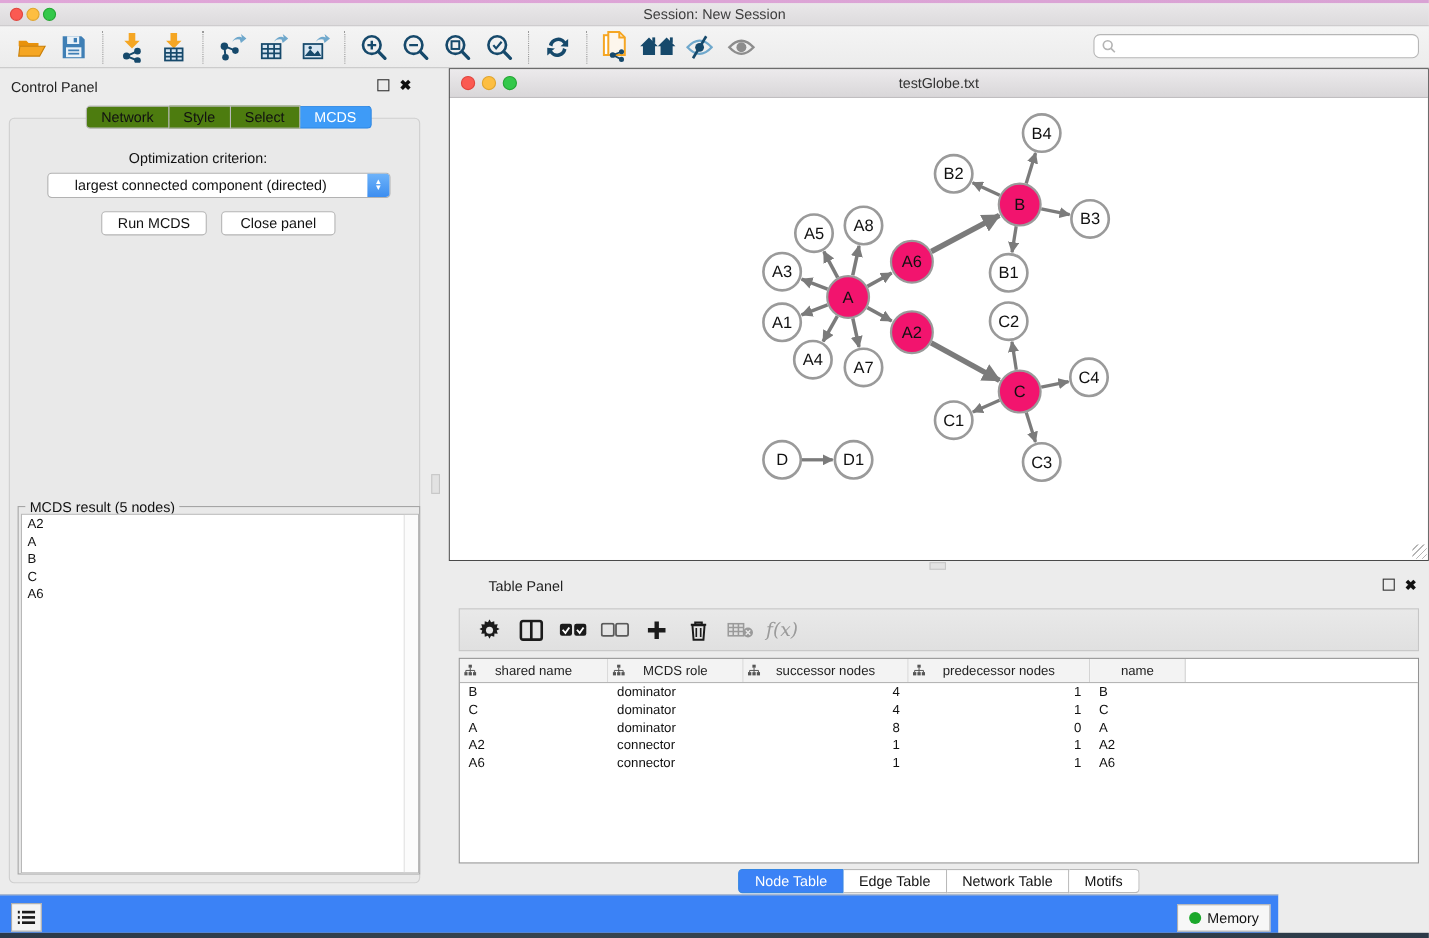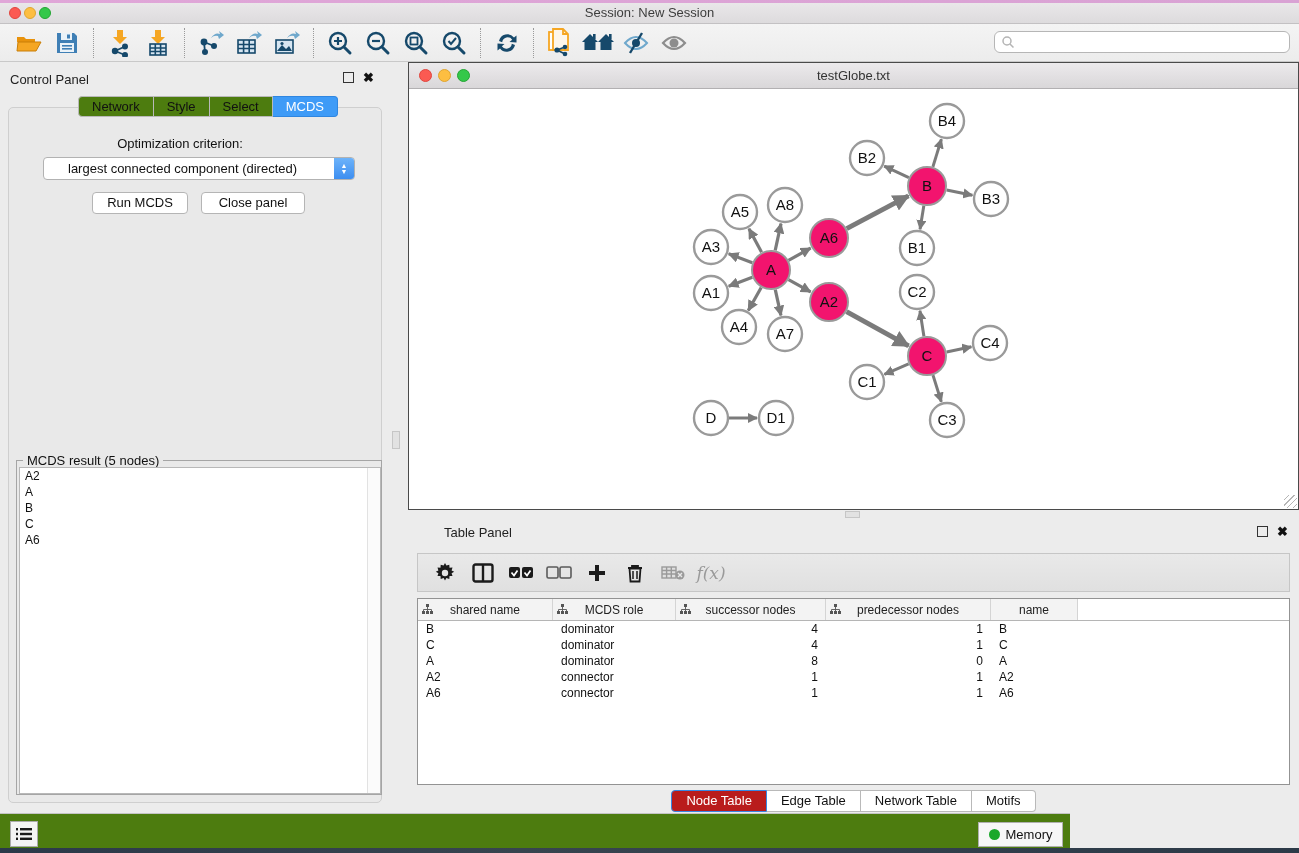--- a/index.html
+++ b/index.html
@@ -71,24 +71,24 @@
   .gh-cell { background:#f3f3f3; border-right:1px solid #d4d4d4; position:relative; display:flex; align-items:center; justify-content:center; font-size:12px; color:#222; cursor:pointer; }
   .gh-cell .hier { position:absolute; left:4px; top:5px; }
   .gh-fill { flex:1; background:#fff; }
   .grid-row { display:flex; height:16px; cursor:pointer; }
   .g-cell { font-size:12px; color:#111; line-height:16px; padding:0 8px; white-space:nowrap; overflow:hidden; }
 
   .bottom-tabs { left:408px; top:790px; width:891px; height:22px; display:flex; justify-content:center; }
   .bottom-tabs .seg { height:22px; line-height:20px; font-size:13px; padding:0 14px; background:#fff; border:1px solid #b9b9b9; border-left:none; color:#111; cursor:pointer; }
   .bottom-tabs .seg:first-child { border-left:1px solid #b9b9b9; border-radius:4px 0 0 4px; }
   .bottom-tabs .seg:last-child { border-radius:0 4px 4px 0; }
-  .bottom-tabs .seg.sel { background:#b91c1c; border-color:#3787e2; color:#fff; }
+  .bottom-tabs .seg.sel { background:#3b82f6; border-color:#3787e2; color:#fff; }
 
   
-  .statusbar { left:0; top:813px; width:1070px; height:35px; background:#4d7c0f; border-top:1px solid #c4c4c4; }
+  .statusbar { left:0; top:813px; width:1162px; height:35px; background:#3b82f6; border-top:1px solid #c4c4c4; }
   .list-btn { position:absolute; left:10px; top:7px; width:28px; height:26px; background:#f4f4f4; border:1px solid #ababab; display:flex; align-items:center; justify-content:center; cursor:pointer; }
   .memory-btn { position:absolute; right:7px; top:8px; width:85px; height:25px; background:#f7f7f7; border:1px solid #b0b0b0; display:flex; align-items:center; justify-content:center; gap:6px; cursor:pointer; }
   .memory-dot { width:11px; height:11px; border-radius:50%; background:#1ba82b; }
   .memory-label { font-size:13px; color:#111; }
   .bottom-dark { left:0; top:848px; width:1299px; height:5px; background:linear-gradient(90deg,#2b3949,#37444f 40%,#2c3a48); }
 </style>
 </head>
 <body>
 
 <div class="abs top-strip"></div>

